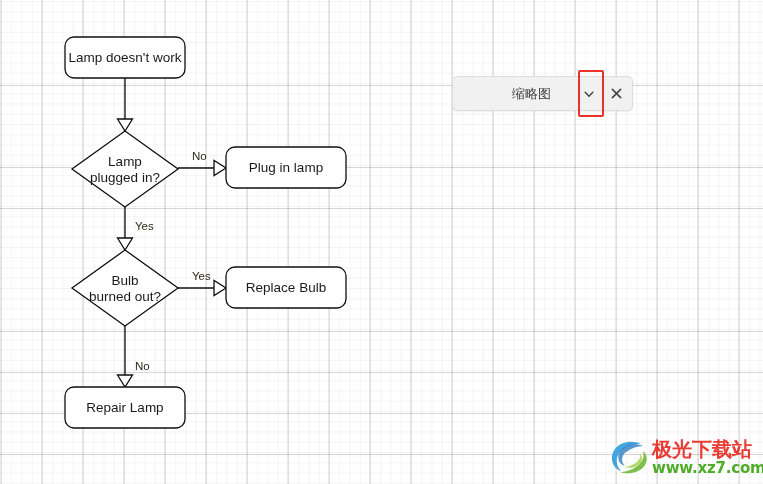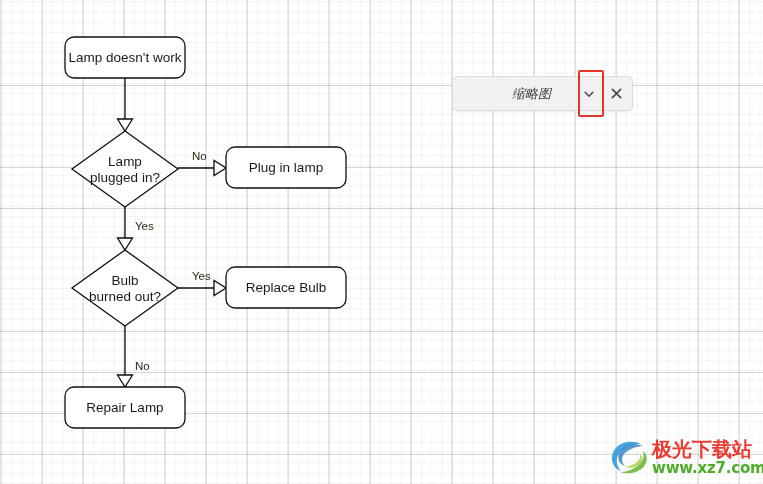--- a/index.html
+++ b/index.html
@@ -94,21 +94,20 @@
   }
   #outline-title {
     flex: 1;
     text-align: center;
     font-size: 13px;
     color: #3d3d3d;
     font-family: "DejaVu Sans", "Liberation Sans", sans-serif;
     padding-left: 34px;
     white-space: nowrap;
     user-select: none;
-    font-style: italic;
   }
   .panel-btn {
     width: 26px;
     height: 33px;
     display: flex;
     align-items: center;
     justify-content: center;
     color: #4a4a4a;
     cursor: pointer;
     background: transparent;

